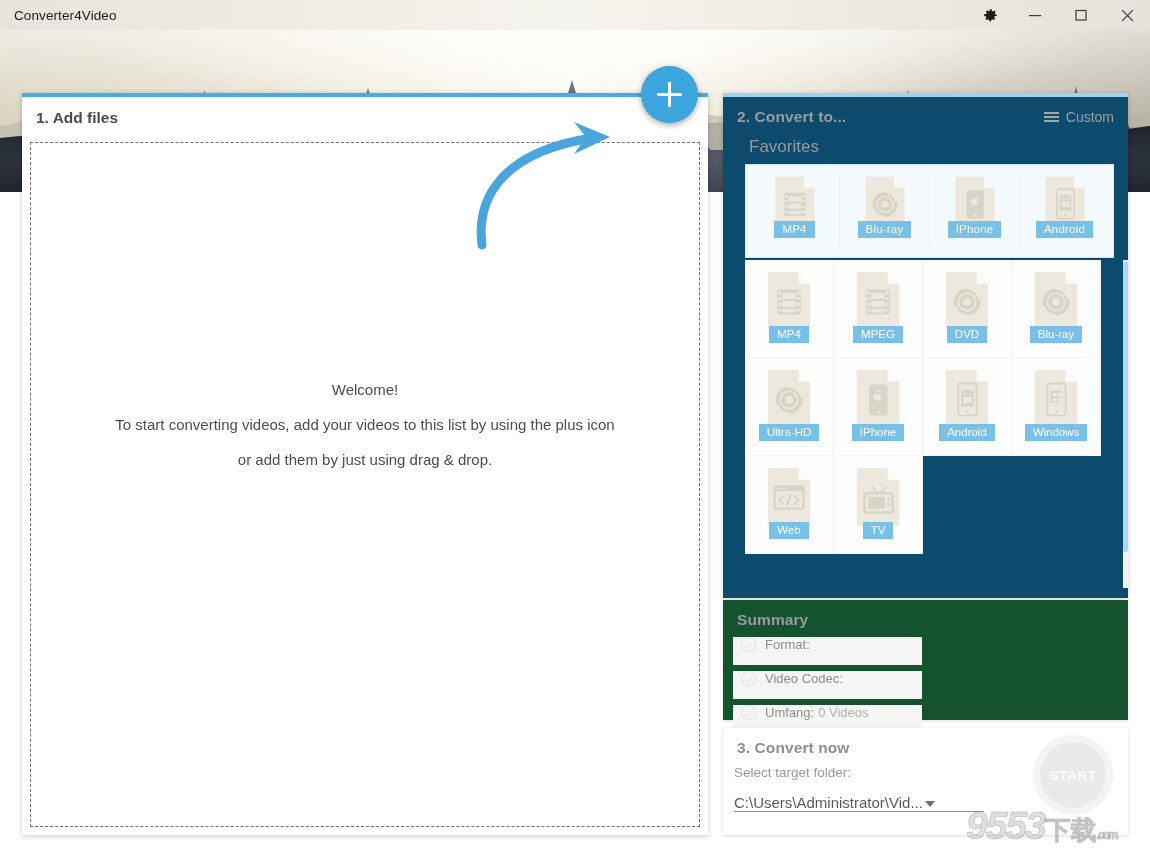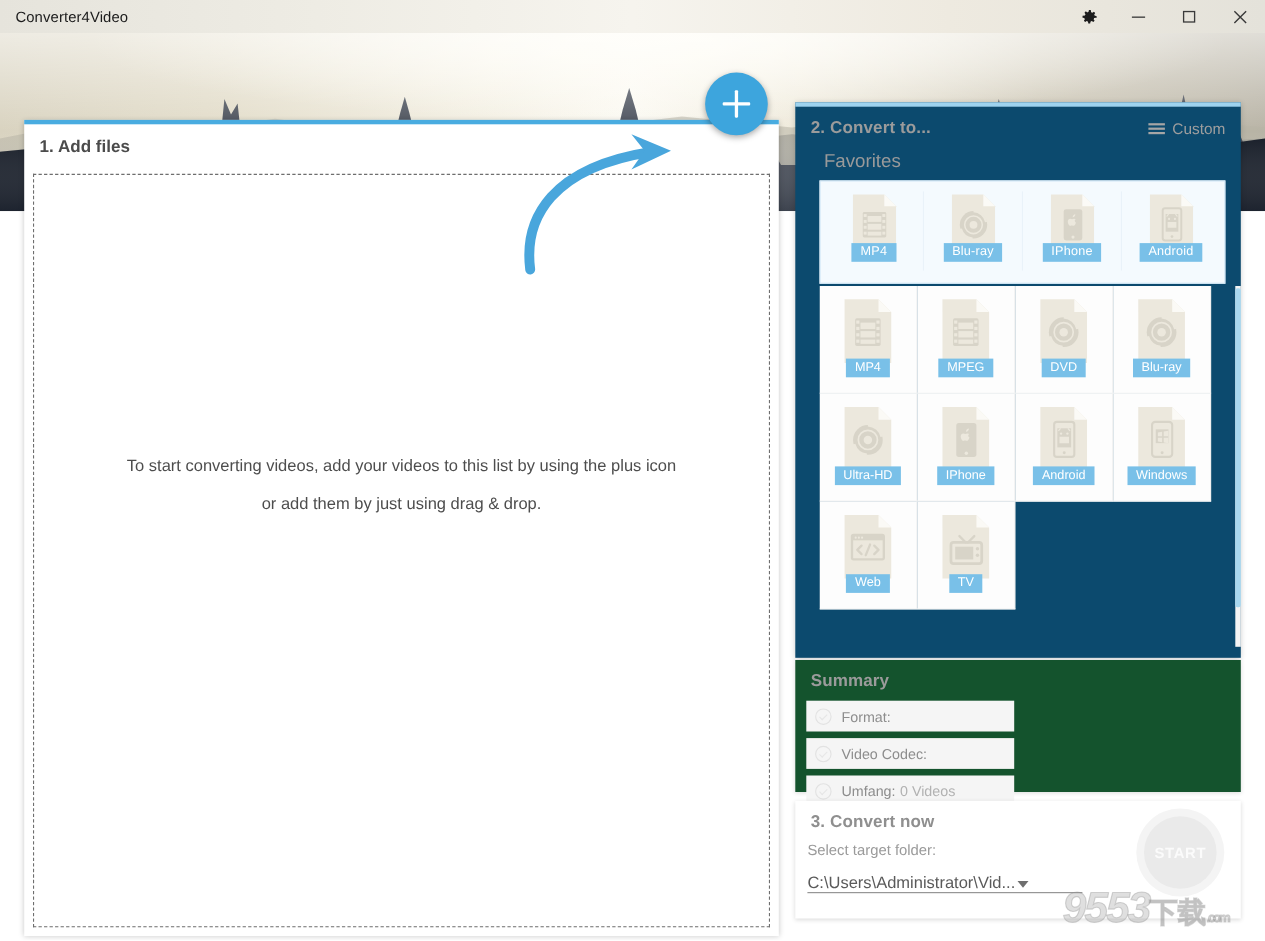--- a/index.html
+++ b/index.html
@@ -32,21 +32,21 @@
 
   
   #header-img{
     position:absolute; left:0; top:30px; width:1150px; height:162px;
     overflow:hidden; z-index:5;
   }
   #header-img svg{ display:block; width:1150px; height:162px; }
 
   
   #panel-add{
-    position:absolute; left:22px; top:109px; width:686px; height:742px;
+    position:absolute; left:22px; top:93px; width:686px; height:742px;
     background:#ffffff;
     border-top:4px solid #49ace0;
     box-shadow:0 1px 5px rgba(0,0,0,.22);
     z-index:20;
   }
   #panel-add .hd{
     font-size:15.5px; color:#4b4b4b; font-weight:bold;
     padding:12px 0 0 14px;
   }
   #dropzone{
@@ -161,21 +161,21 @@
   #panel-summary{
     position:absolute; left:723px; top:600px; width:405px; height:120px;
     background:#14532d;
     box-shadow:0 1px 4px rgba(0,0,0,.14);
     z-index:20;
   }
   #panel-summary .panel-hd{ color:#9b9b9b; }
   .sum-grid{ display:flex; flex-wrap:wrap; padding:8px 10px 0 10px; gap:6px 8px; }
   .sum-cell{
     width:189px; height:28px; background:#f5f5f5;
-    display:flex; align-items:center; padding-left:8px;
+    display:flex; align-items:flex-start; padding-left:8px;
   }
   .sum-dot{
     width:15px; height:15px; border-radius:50%;
     border:1.5px solid #e2e2e2; margin-right:9px; position:relative; flex:none;
   }
   .sum-dot:after{
     content:""; position:absolute; left:3px; top:4.5px; width:6px; height:3px;
     border-left:1.5px solid #e6e6e6; border-bottom:1.5px solid #e6e6e6;
     transform:rotate(-45deg);
   }
@@ -328,20 +328,21 @@
 </div>
 
 <div id="plus-btn">
   
 </div>
 
 <div id="panel-add">
   <div class="hd">1. Add files</div>
   <div id="dropzone">
     <div id="welcome">
+      <span class="l1">Welcome!</span>
       <span class="l2">To start converting videos, add your videos to this list by using the plus icon</span>
       <span class="l3">or add them by just using drag &amp; drop.</span>
     </div>
   </div>
 </div>
 
 <div id="panel-convert">
   <div class="panel-hd-row">
     <div class="panel-hd">2. Convert to...</div>
     <div class="flexfill"></div>

